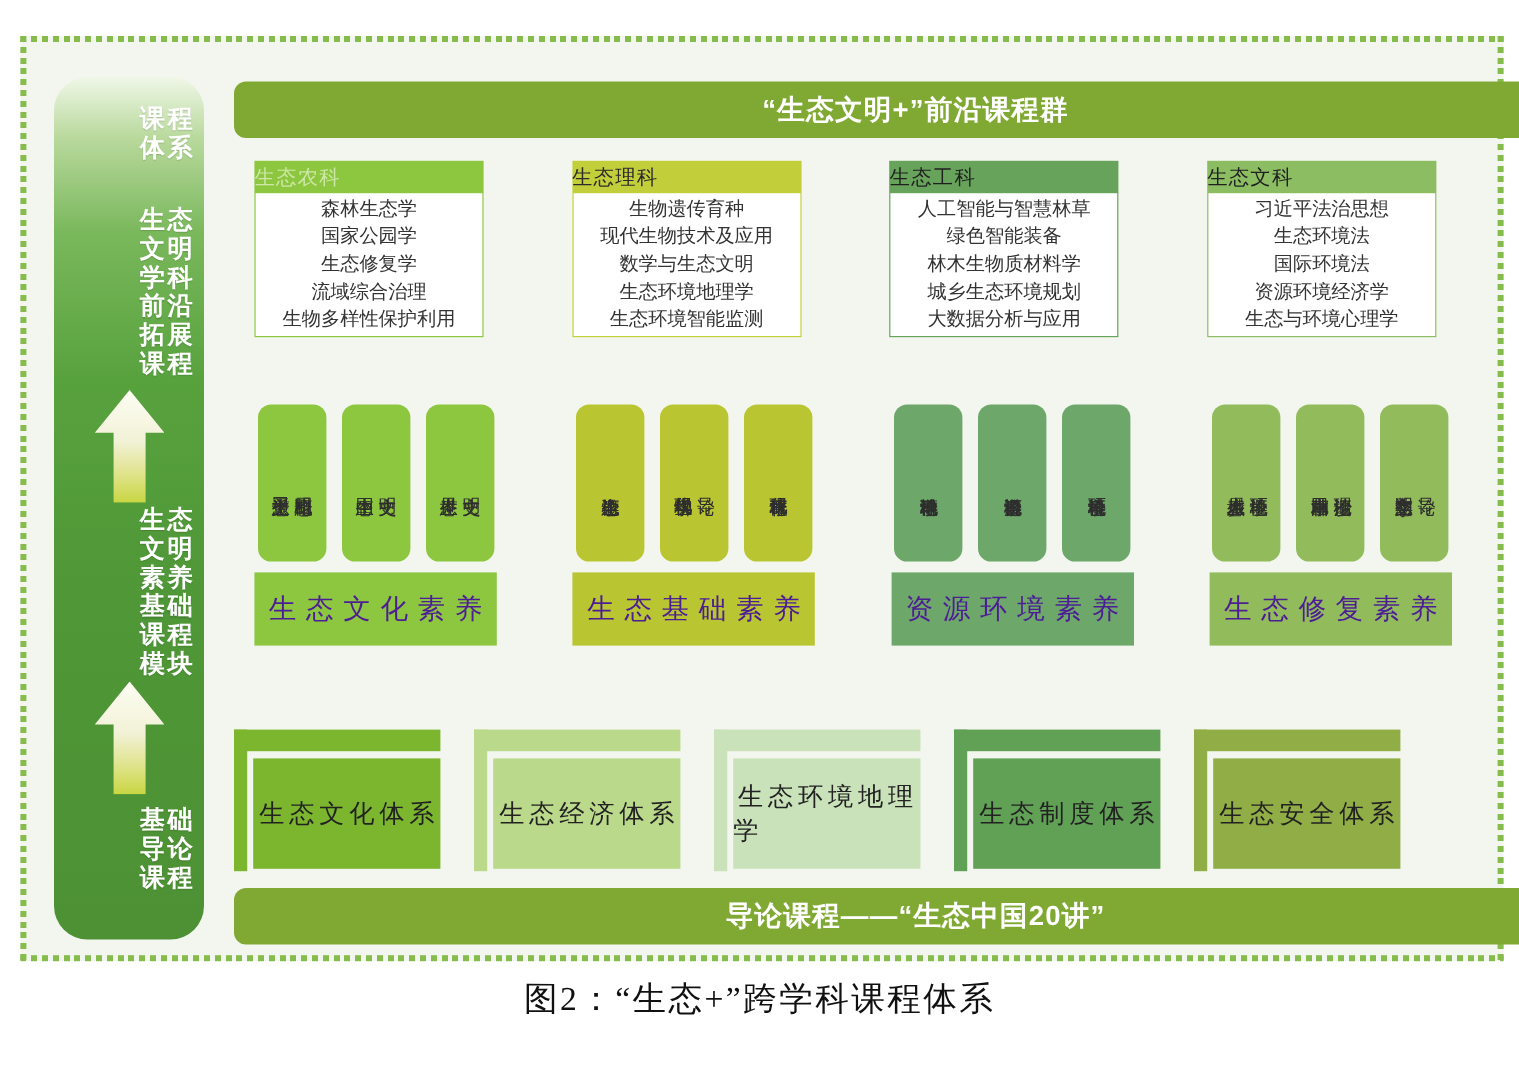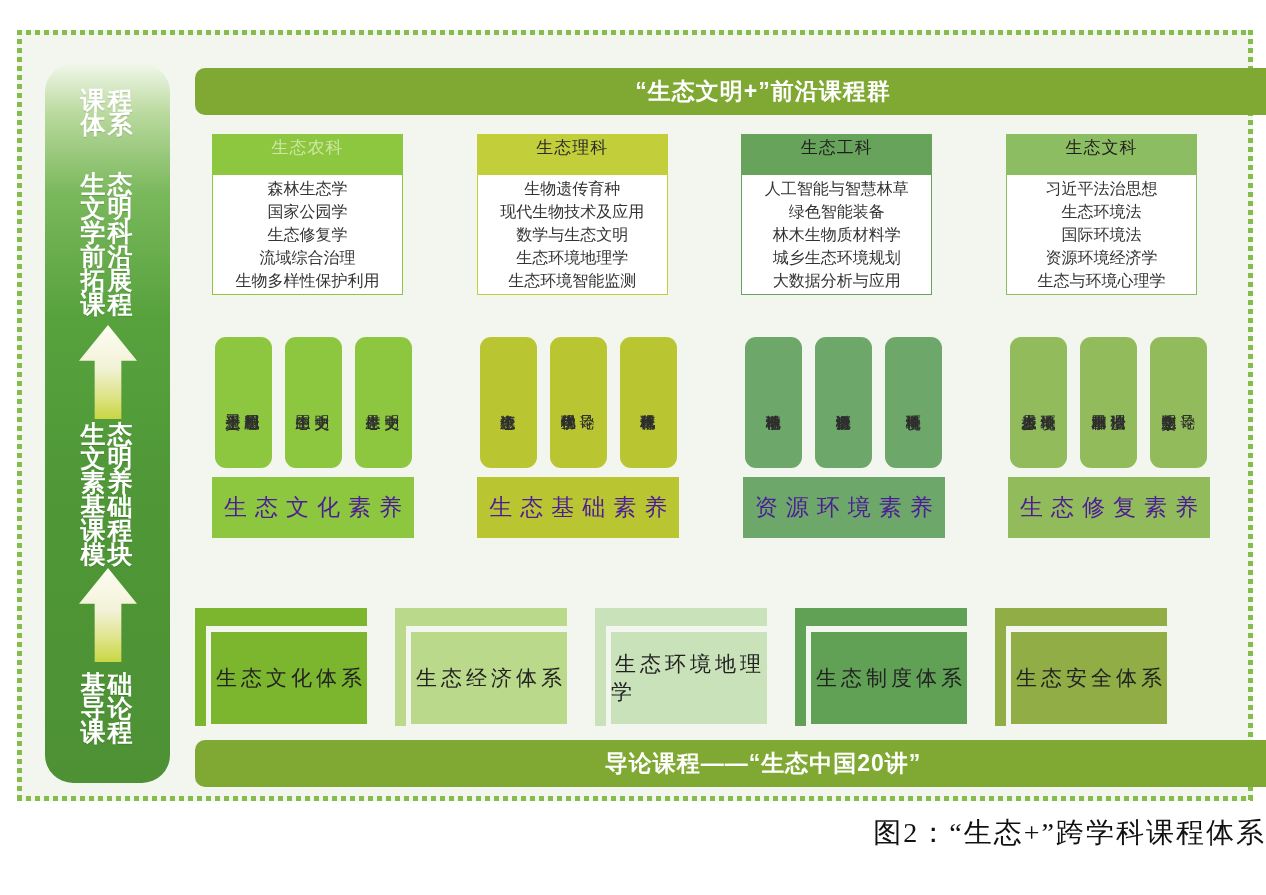--- a/index.html
+++ b/index.html
@@ -23,23 +23,24 @@
   .dot-right  { top:0; bottom:0; right:0;  width:5px;  background:repeating-linear-gradient(180deg, var(--dot) 0 5px, transparent 5px 9px); }
 
   
   .sidebar {
     position:absolute; left:45px; top:64px; width:125px; height:719px;
     border-radius:28px;
     background:linear-gradient(180deg,#f0f7e8 0%,#b9d99d 7%,#7ab85c 18%,#58a23e 35%,#4f9737 60%,#4d9134 100%);
   }
   .side-label {
     position:absolute; left:0; width:100%;
-    color:#ffffff; font-weight:bold; font-size:25px; line-height:24px;
+    color:#ffffff; font-weight:bold; font-size:21px; line-height:24px;
     letter-spacing:2px; text-align:center; white-space:pre-line;
     text-shadow:0 1px 1px rgba(0,0,0,0.15);
+    padding-left:32px;
   }
   .side-top   { top:24px; }
   .side-sec1  { top:108px; }
   .side-sec2  { top:358px; }
   .side-sec3  { top:608px; }
   .up-arrow {
     position:absolute; left:34px; width:58px; height:94px;
     background:linear-gradient(180deg,#fdfdf3 0%,#f2f2d8 45%,#dfe38a 75%,#c9d642 100%);
     clip-path:polygon(50% 0%, 100% 38%, 73% 38%, 73% 100%, 27% 100%, 27% 38%, 0% 38%);
   }
@@ -57,21 +58,21 @@
   .banner-bottom { top:740px; }
 
   
   .columns-row {
     position:absolute; left:195px; top:134px; width:1040px;
     display:flex; justify-content:space-between;
     padding-left:17px; padding-right:38px; box-sizing:border-box;
   }
   .column { width:191px; }
   .col-header {
-    height:40px; line-height:27px; text-align:center;
+    height:26px; line-height:27px; 
     background:var(--c); color:var(--tc); font-size:17px; letter-spacing:1px;
   }
   .col-body {
     background:#ffffff; border:1px solid var(--c); padding:2px 0;
   }
   .course {
     font-size:16px; line-height:23px; text-align:center; color:#333333;
   }
 
   
@@ -107,21 +108,21 @@
   .sys-left { position:absolute; left:0; top:0; width:11px; height:100%; background:var(--c); }
   .sys-main {
     position:absolute; left:16px; top:24px; right:0; bottom:2px; background:var(--c);
     display:flex; align-items:center; justify-content:center;
     font-size:21px; letter-spacing:4px; color:#222222; text-indent:4px;
   }
 
   
   .caption {
     position:absolute; left:0; top:814px; width:100%;
-    text-align:right; font-family:"Liberation Serif","DejaVu Serif",serif;
+    text-align:center; font-family:"Liberation Serif","DejaVu Serif",serif;
     font-size:28px; color:#111111; letter-spacing:2px;
   }
 </style>
 </head>
 <body>
 
 <div id="canvas">
 
   <div class="frame" style="--dot: #86bc4c;">
     <div class="dot-edge dot-top"></div>

